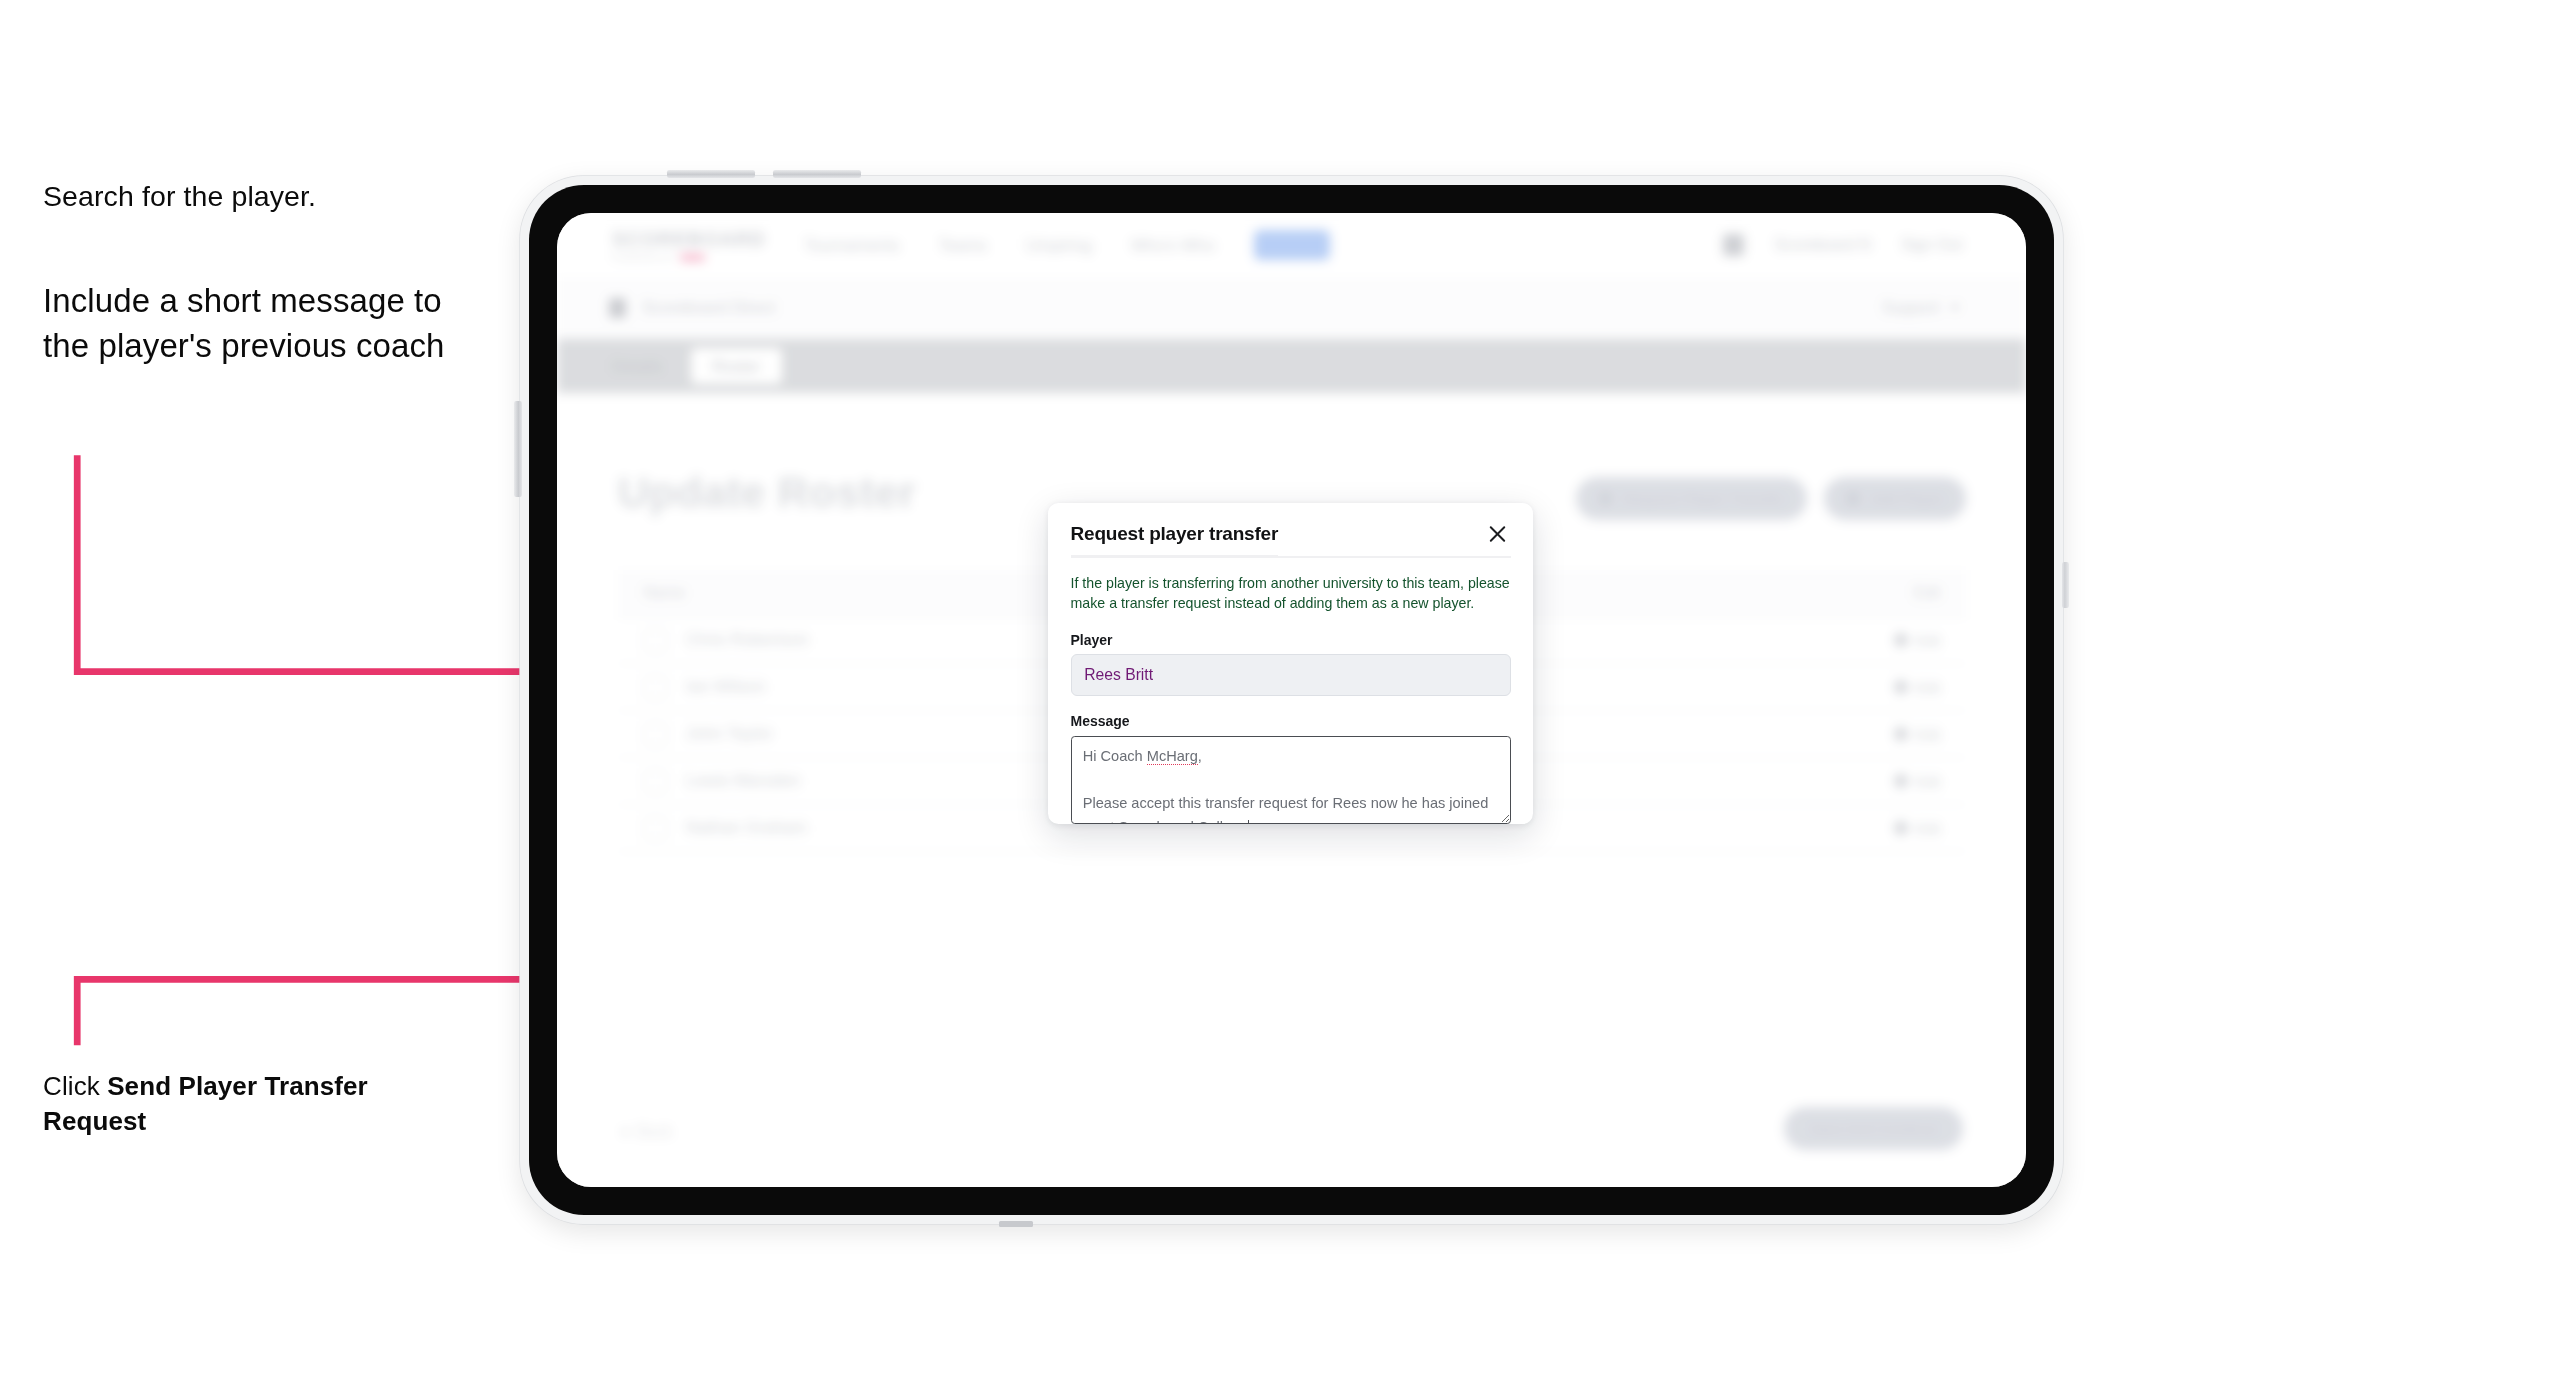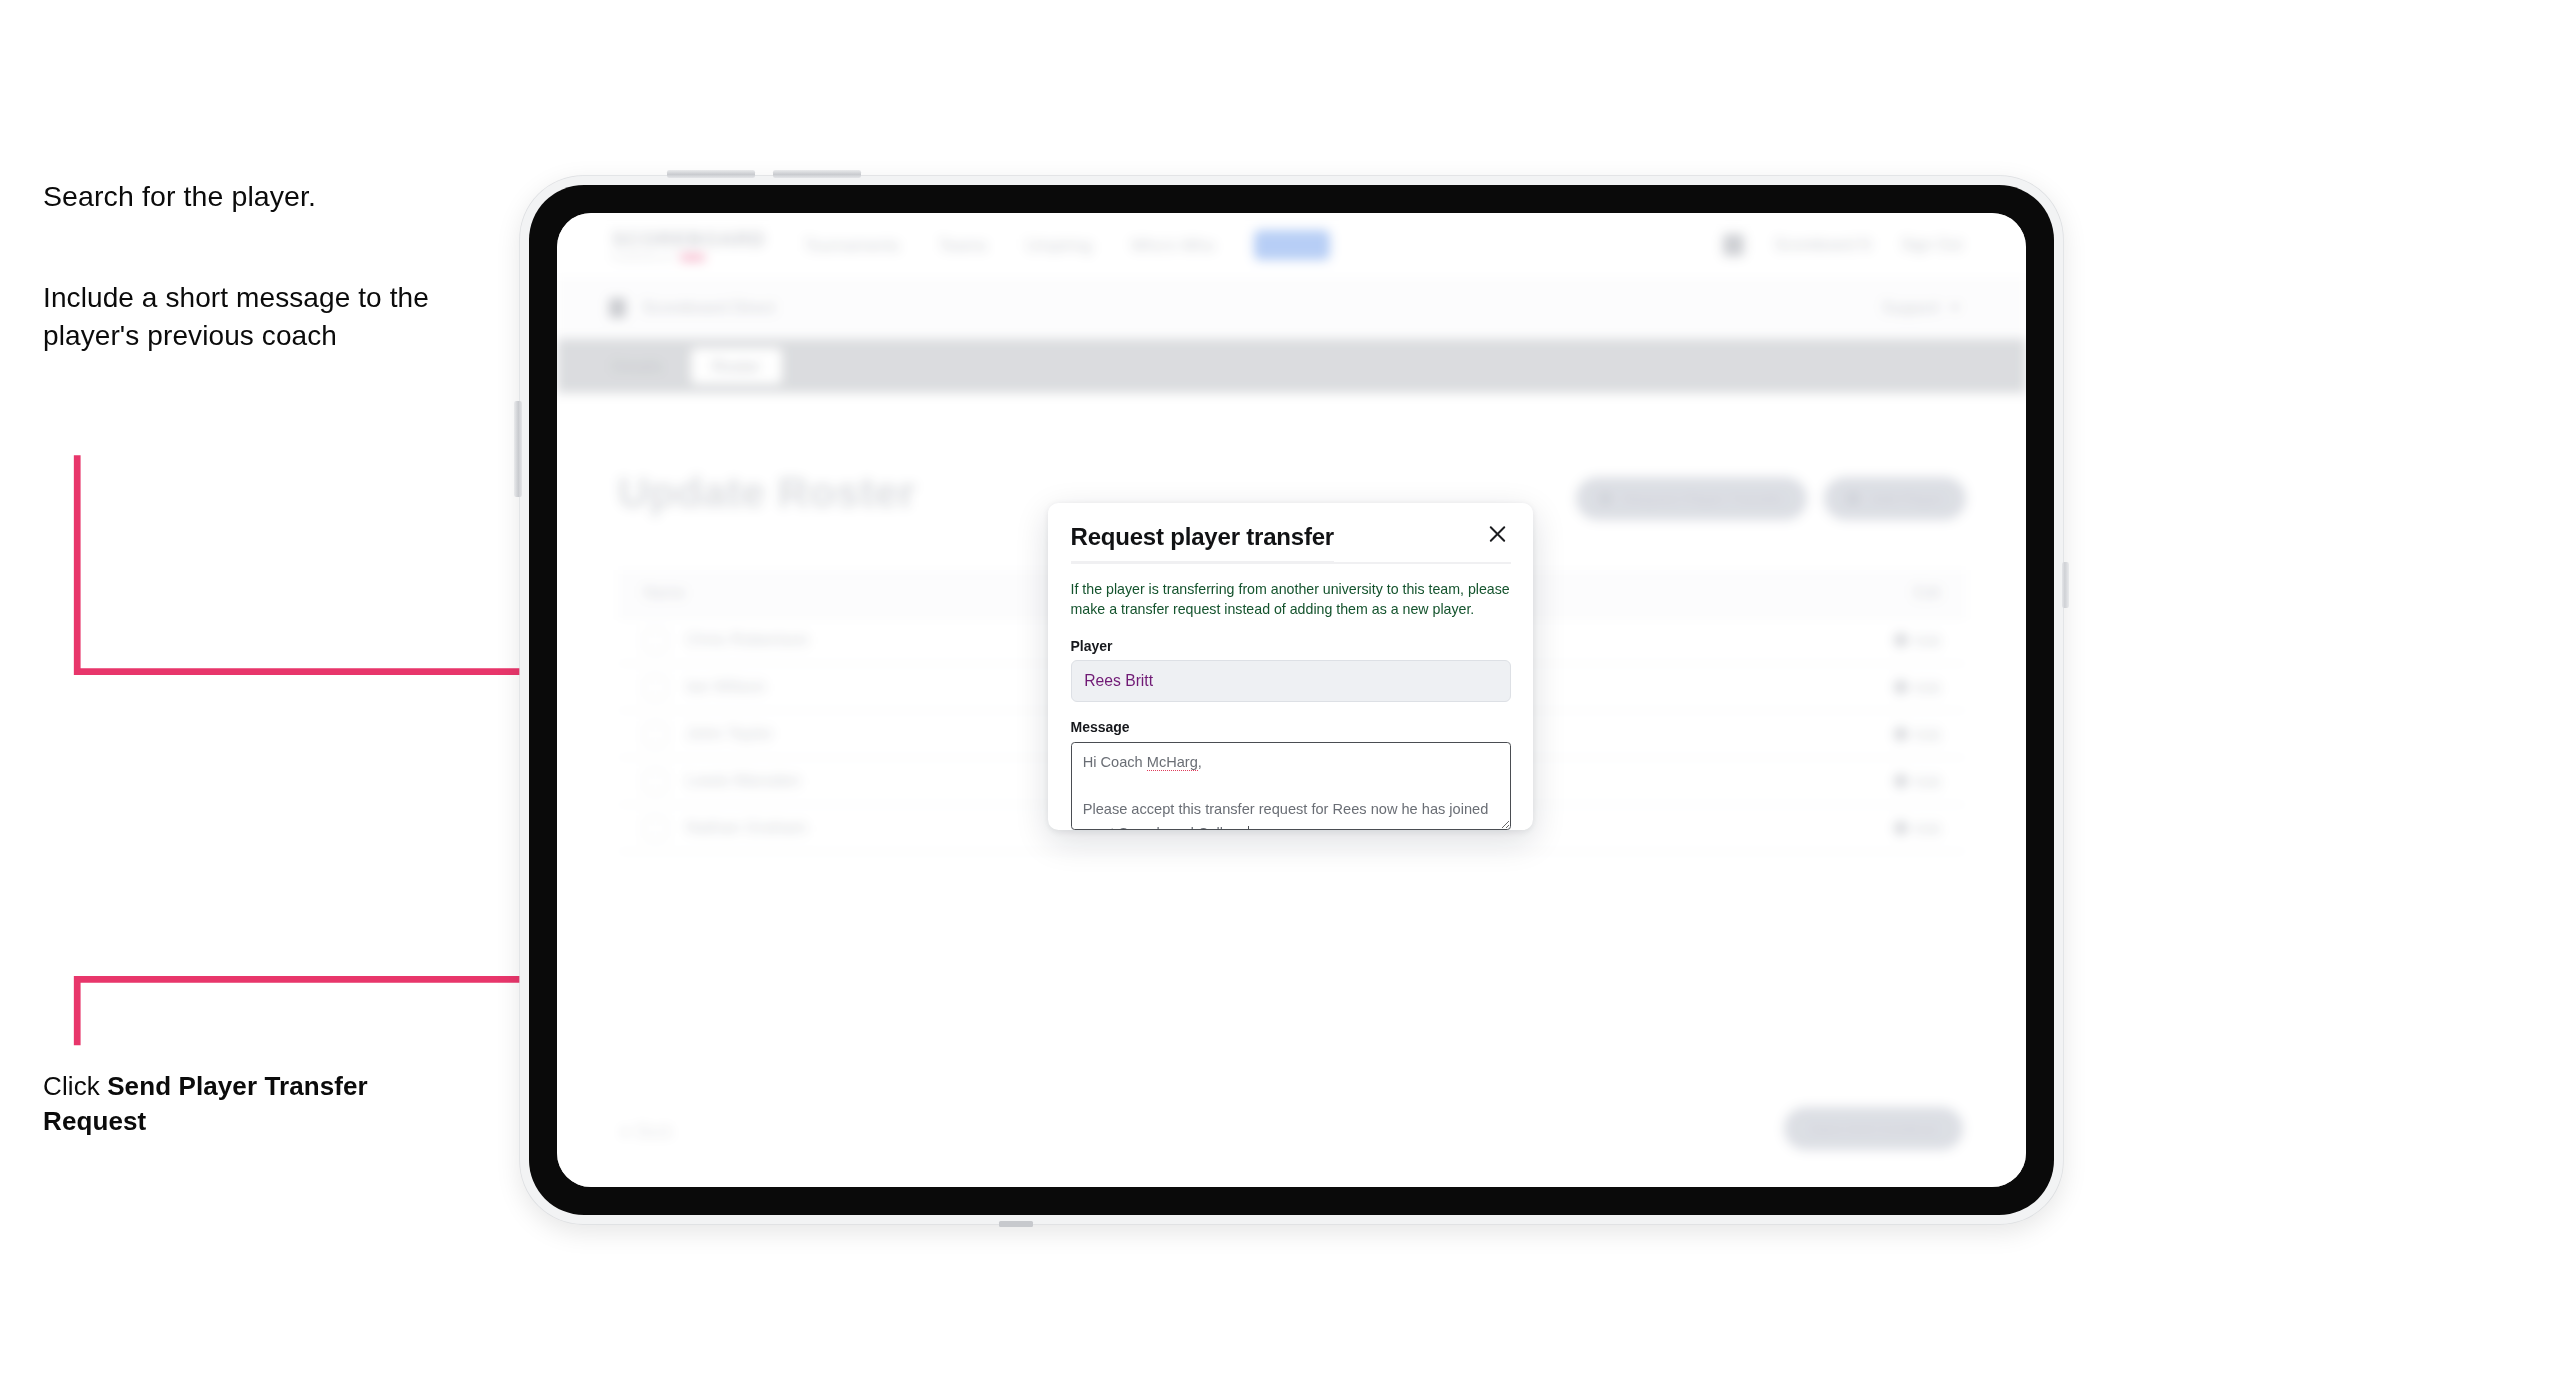--- a/index.html
+++ b/index.html
@@ -13,21 +13,21 @@
 
   
   .annot{
     position:absolute;
     color:#0b0b0b;
     font-family:"Liberation Sans","DejaVu Sans",sans-serif;
     line-height:1.36;
     letter-spacing:0.1px;
   }
   #annot-search{ left:43px; top:177px; width:419px; font-size:28.5px; }
-  #annot-message{ left:43px; top:279px; width:427px; font-size:28px; }
+  #annot-message{ left:43px; top:279px; width:427px; font-size:33px; }
   #annot-click{ left:43px; top:1069px; width:389px; font-size:26px; }
   #annot-click b{ font-weight:700; }
 
   
   #arrow-layer{
     position:absolute; left:0; top:0; width:2576px; height:1386px;
     pointer-events:none;
   }
 
   
@@ -175,21 +175,21 @@
     background:#ffffff;
     border-radius:10.5px;
     box-shadow:0 10.5px 34px rgba(16,24,40,.14), 0 1.5px 6px rgba(16,24,40,.08);
     padding:0 0 0 0;
   }
   #modal-head{
     display:flex; align-items:flex-start; justify-content:space-between;
     padding:19.5px 22.5px 0 22.5px;
   }
   #modal-title{
-    font-size:24px; font-weight:700; color:#111214; letter-spacing:-0.2px;
+    font-size:19px; font-weight:700; color:#111214; letter-spacing:-0.2px;
     padding-bottom:10.5px; border-bottom:1.5px solid #f0f0f2; flex:0 0 auto;
   }
   #modal-close{
     width:25.5px;height:25.5px; position:relative; cursor:pointer; margin-top:-1.5px;
   }
   #modal-close:before,#modal-close:after{
     content:""; position:absolute; left:2.2px; top:12px; width:21px; height:1.9px;
     background:#1b1c1f; border-radius:1.5px;
   }
   #modal-close:before{ transform:rotate(45deg); }

